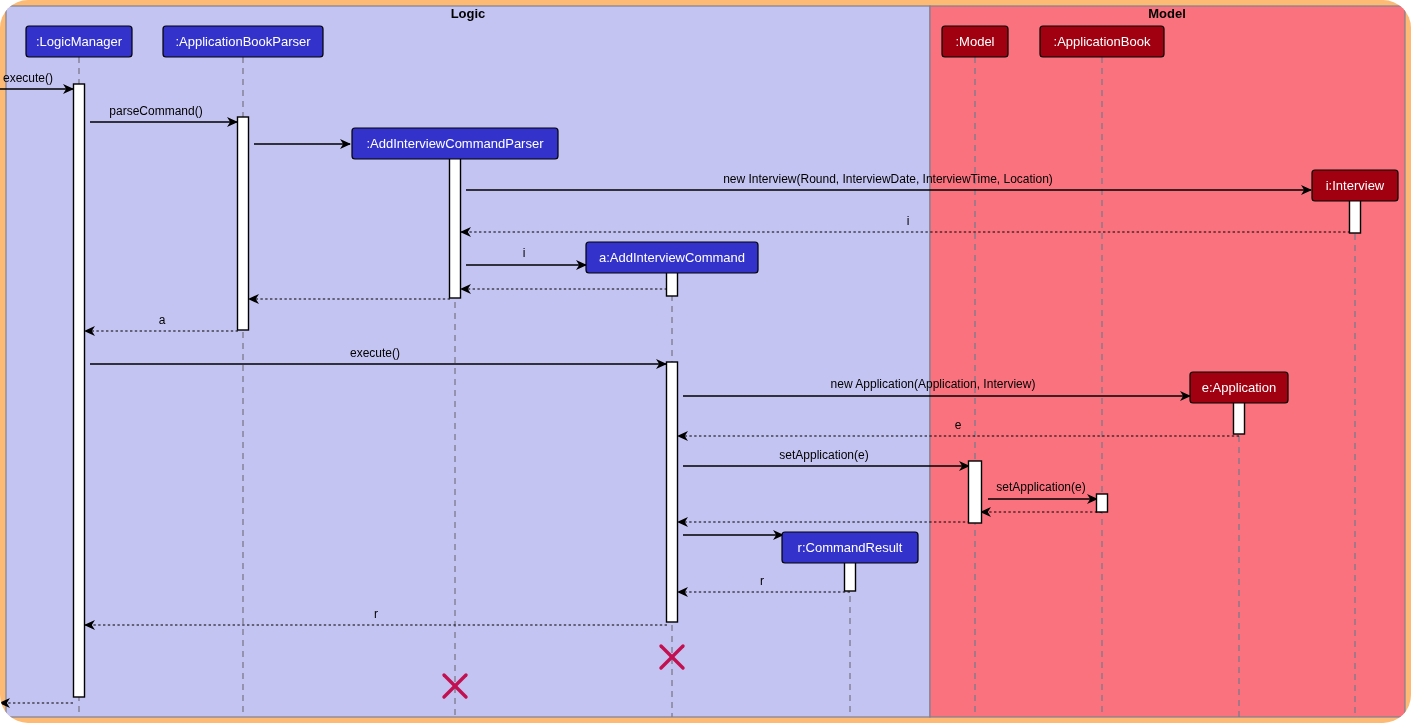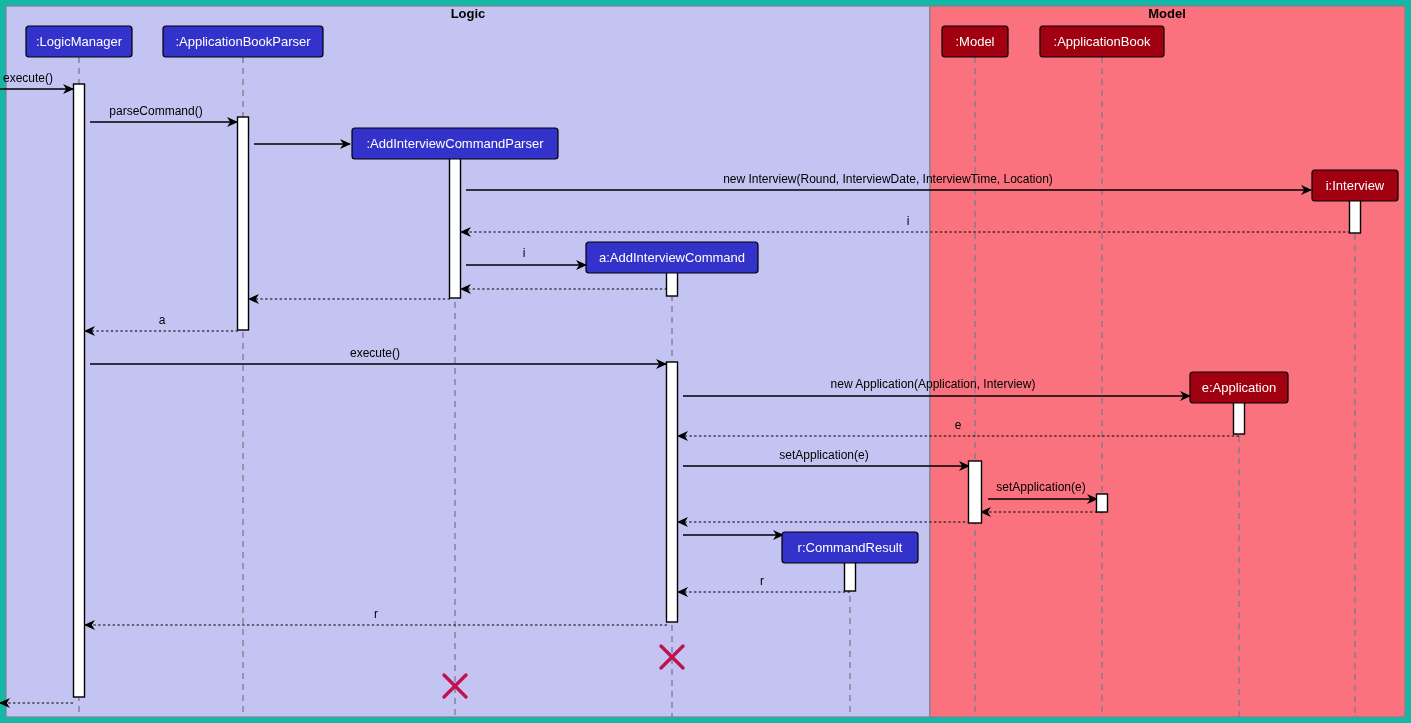--- a/index.html
+++ b/index.html
@@ -7,21 +7,22 @@
     margin: 0;
     padding: 0;
     background: #ffffff;
     font-family: "Liberation Sans", sans-serif;
   }
   #diagram-root {
     position: relative;
     width: 1411px;
     height: 723px;
     overflow: hidden;
-    background: #14b8a6;
+    background: #fdba74;
+    border-radius: 28px;
   }
   #seq-svg {
     position: absolute;
     left: 0;
     top: 0;
     width: 1411px;
     height: 723px;
     display: block;
   }
   .panel-title {

